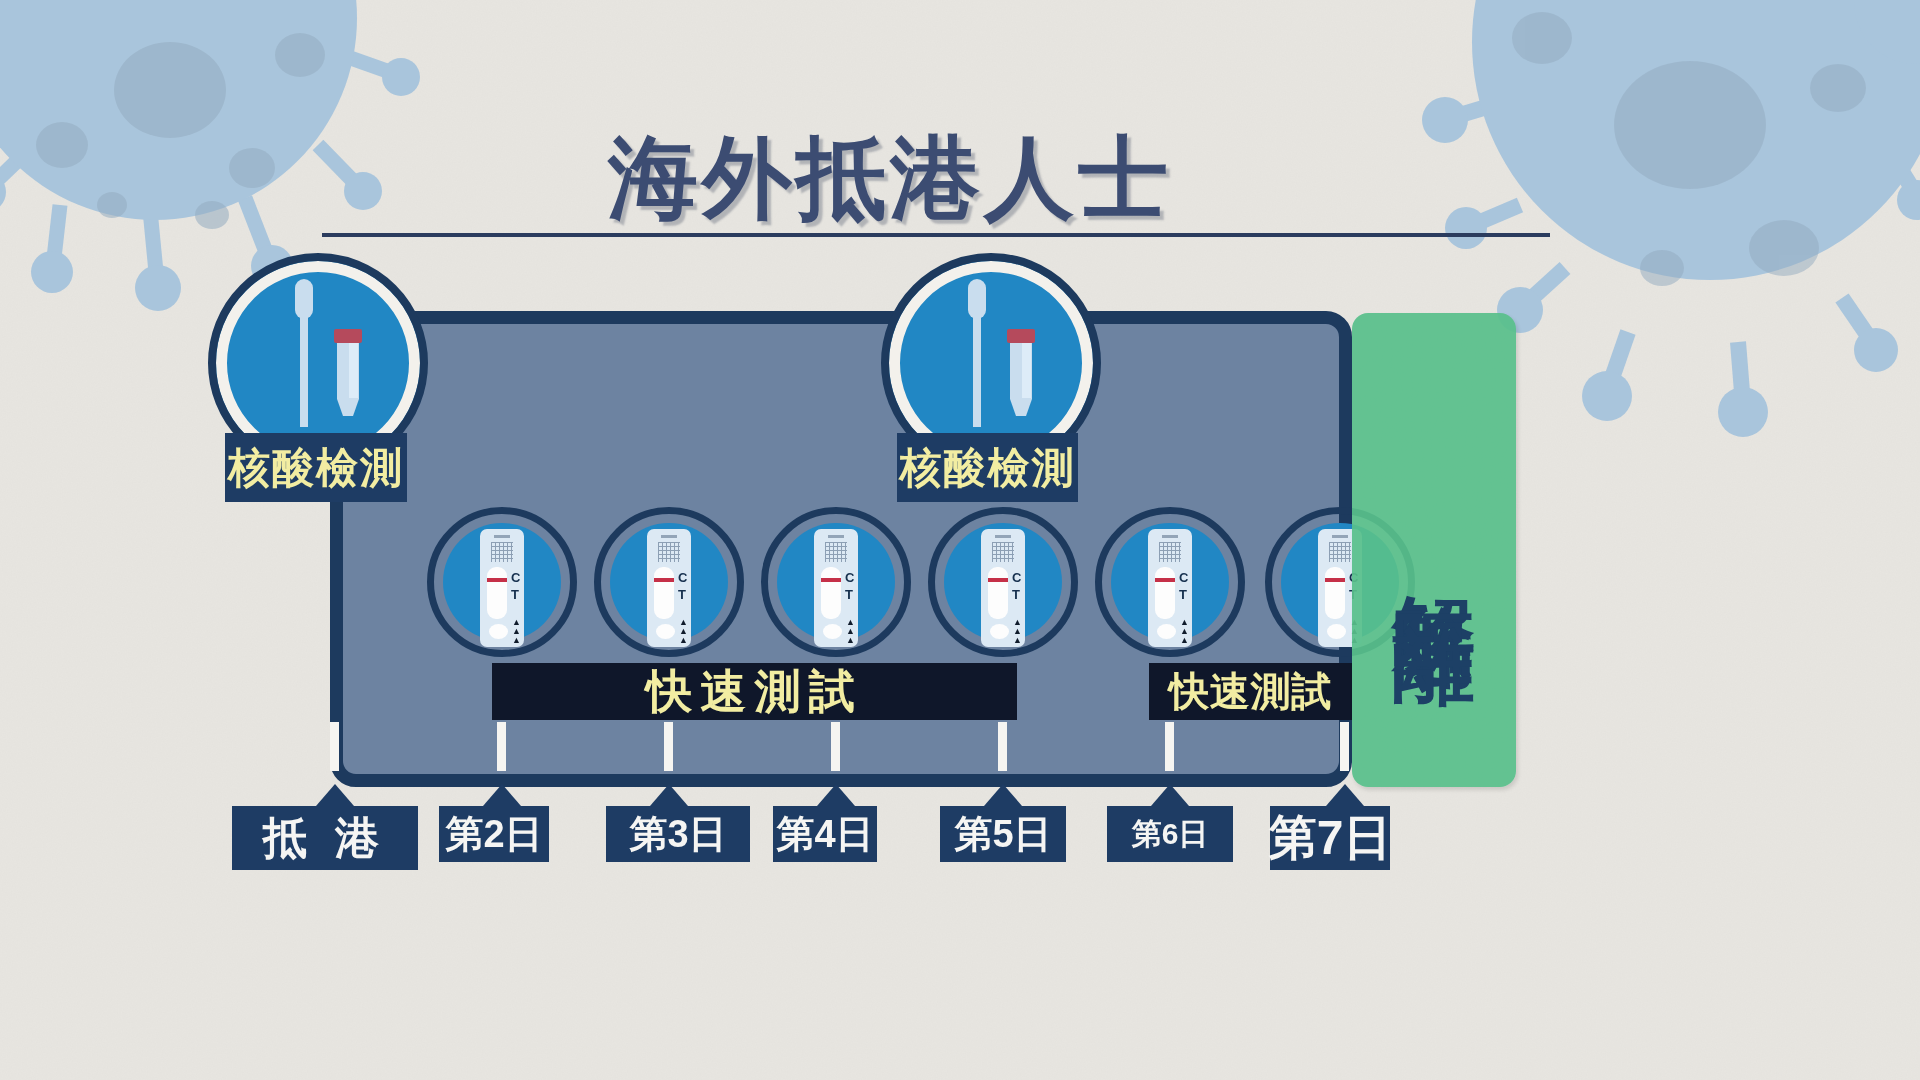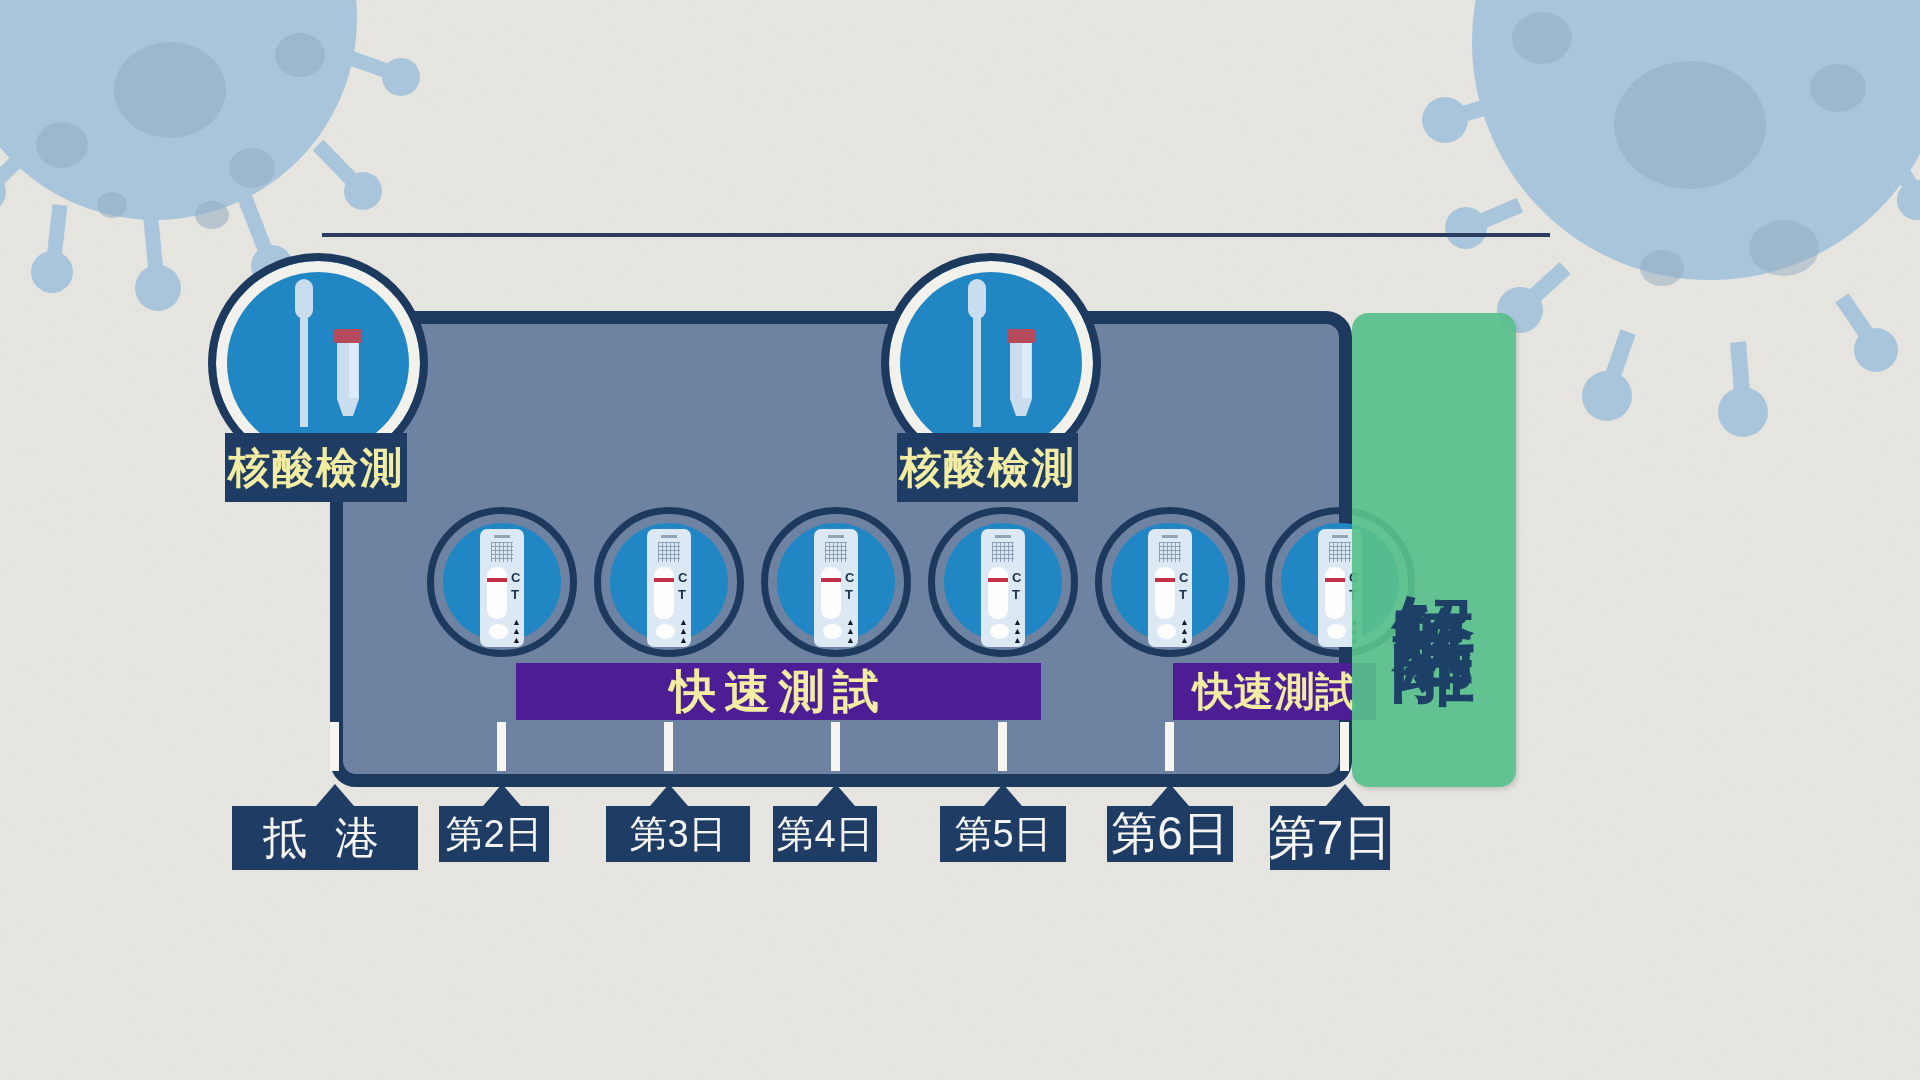--- a/index.html
+++ b/index.html
@@ -16,22 +16,22 @@
   .title{position:absolute;left:460px;top:118px;width:860px;text-align:center;
          font-size:90px;font-weight:bold;color:#3c4c72;letter-spacing:4px;
          text-shadow:4px 4px 2px rgba(55,65,90,0.30);white-space:nowrap;}
   .title-underline{position:absolute;left:322px;top:233px;width:1228px;height:4px;background:#2b3c5e;}
 
   
   .main-box{position:absolute;left:330px;top:311px;width:1022px;height:476px;
             box-sizing:border-box;border:13px solid #1d3a5e;border-radius:26px;background:#6d83a1;}
 
   
-  .rt-bar{position:absolute;top:663px;height:57px;background:#4c1d95;color:#f2eda2;
-          font-weight:bold;display:flex;align-items:center;justify-content:center;white-space:nowrap;margin-left:24px;}
+  .rt-bar{position:absolute;top:663px;height:57px;background:#0f172a;color:#f2eda2;
+          font-weight:bold;display:flex;align-items:center;justify-content:center;white-space:nowrap;}
   .rt-bar-1{left:492px;width:525px;font-size:46px;letter-spacing:0.18em;}
   .rt-bar-2{left:1149px;width:203px;font-size:40px;letter-spacing:0.02em;}
 
   
   .tick{position:absolute;top:722px;width:9px;height:49px;background:#f6f5f1;}
   .tick-1{left:330px}.tick-2{left:497px}.tick-3{left:664px}.tick-4{left:831px}
   .tick-5{left:998px}.tick-6{left:1165px}.tick-7{left:1340px}
 
   
   .nat-circle{position:absolute;top:253px;width:220px;height:220px;box-sizing:border-box;
@@ -73,27 +73,27 @@
                  color:#1d4066;letter-spacing:0.12em;line-height:1;}
 
   
   .pointer{position:absolute;top:784px;width:0;height:0;
            border-left:19px solid transparent;border-right:19px solid transparent;
            border-bottom:22px solid #1e3c64;}
   .pt-1{left:316px}.pt-2{left:483px}.pt-3{left:650px}.pt-4{left:817px}
   .pt-5{left:984px}.pt-6{left:1151px}.pt-7{left:1326px}
 
   .day-label{position:absolute;top:806px;height:56px;background:#1e3c64;color:#f5f5f3;
-             font-weight:normal;display:flex;align-items:center;justify-content:center;white-space:nowrap;}
+             font-weight:bold;display:flex;align-items:center;justify-content:center;white-space:nowrap;}
   .day-arrival{left:232px;width:186px;height:64px;font-size:44px;letter-spacing:0.18em;}
   .day-2{left:439px;width:110px;font-size:38px;}
   .day-3{left:606px;width:144px;font-size:38px;}
   .day-4{left:773px;width:104px;font-size:38px;}
   .day-5{left:940px;width:126px;font-size:38px;}
-  .day-6{left:1107px;width:126px;font-size:46px;}
+  .day-6{left:1107px;width:126px;font-size:30px;}
   .day-7{left:1270px;width:120px;height:64px;font-size:48px;}
 </style>
 </head>
 <body>
 
 <div class="stage">
 
   <svg class="paper" width="1920" height="1080">
     <filter id="pp">
         <feTurbulence type="fractalNoise" baseFrequency="0.8" numOctaves="2" stitchTiles="stitch"></feTurbulence>
@@ -149,20 +149,21 @@
     <g fill="#93abc0" opacity="0.5">
       <ellipse cx="330" cy="125" rx="76" ry="64"></ellipse>
       <ellipse cx="182" cy="38" rx="30" ry="26"></ellipse>
       <ellipse cx="424" cy="248" rx="35" ry="28"></ellipse>
       <ellipse cx="302" cy="268" rx="22" ry="18"></ellipse>
       <ellipse cx="478" cy="88" rx="28" ry="24"></ellipse>
     </g>
     <circle cx="556" cy="2" r="62" fill="#a9c5dc"></circle>
   </svg>
 
+  <div class="title">海外抵港人士</div>
   <div class="title-underline"></div>
 
   <div class="main-box"></div>
 
   <div class="rt-bar rt-bar-1">
     <span>快速測試</span>
   </div>
   <div class="rt-bar rt-bar-2">
     <span>快速測試</span>
   </div>

